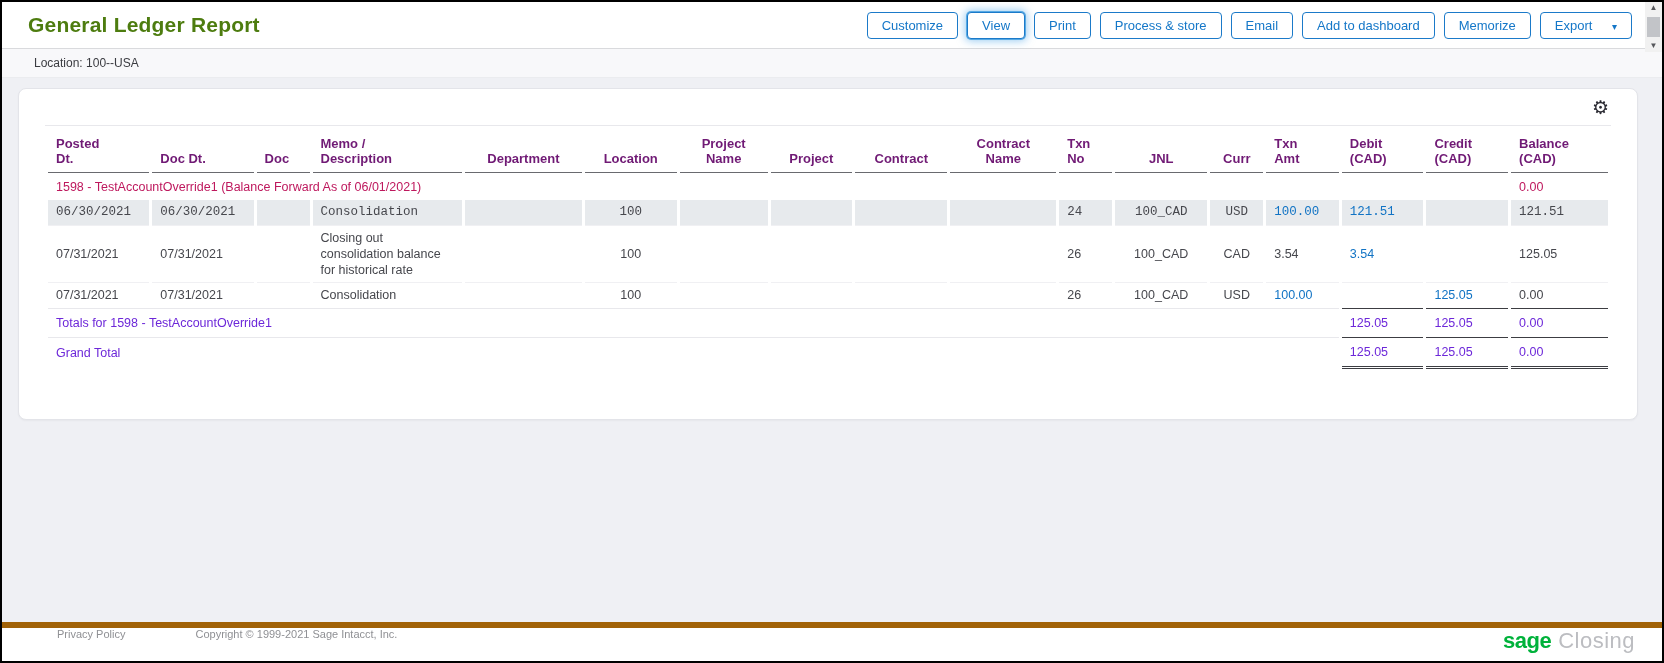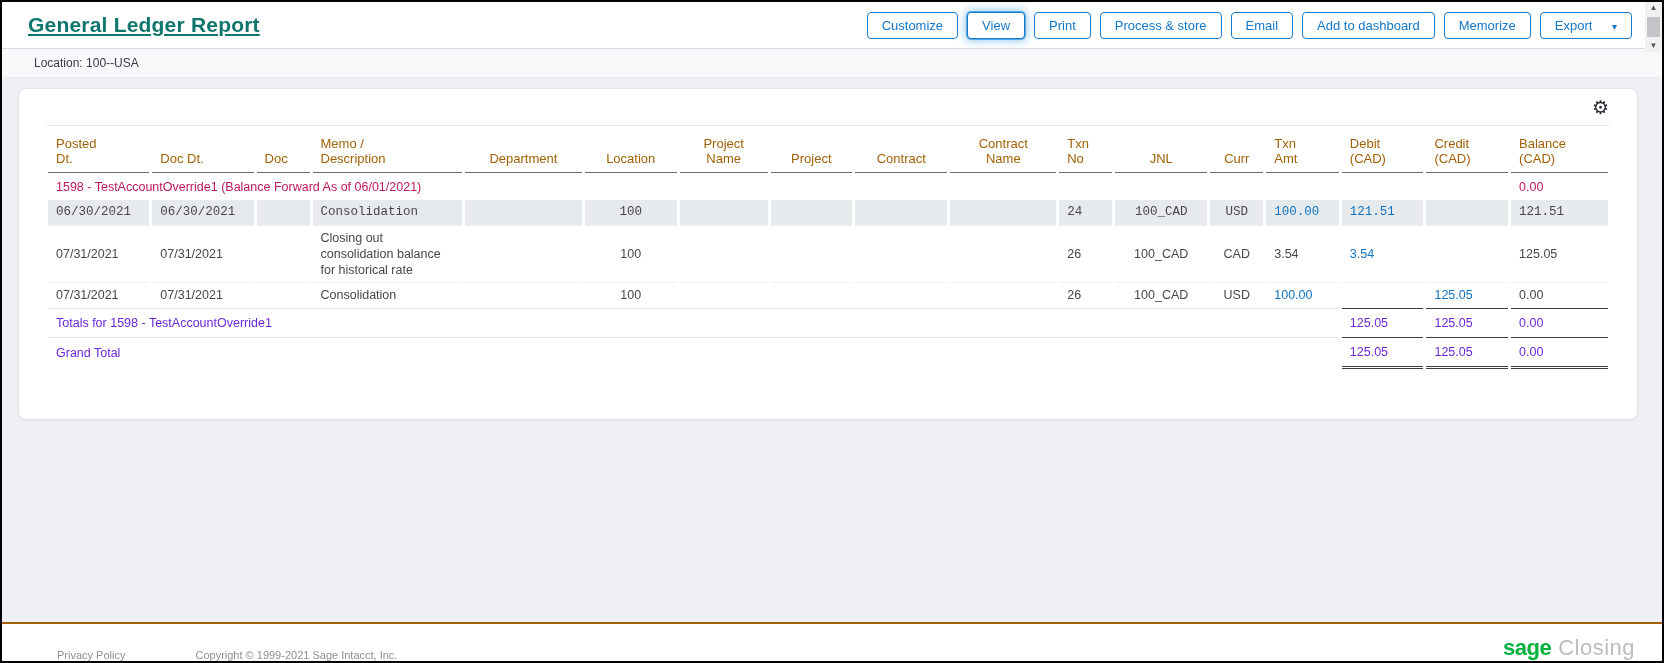--- a/index.html
+++ b/index.html
@@ -5,21 +5,21 @@
   * { box-sizing: border-box; margin: 0; padding: 0; }
   html,body { background:#fff; }
   body { font-family: "Liberation Sans", "DejaVu Sans", sans-serif; }
 
   .screen { position:relative; width:1664px; height:663px; border:2px solid #000;
             display:flex; flex-direction:column; background:#fff; overflow:hidden; }
 
   
   .topbar { flex:0 0 47px; background:#fff; border-bottom:1px solid #d9dadd;
             display:flex; align-items:center; padding:0 30px 0 26px; }
-  .page-title { font-size:21px; font-weight:600; color:#0f766e; letter-spacing:.2px;text-decoration:underline; }
+  .page-title { font-size:21px; font-weight:600; color:#4d7c0f; letter-spacing:.2px; }
   .actions { margin-left:auto; display:flex; align-items:flex-start; }
   .btn { font-family:inherit; font-size:13px; color:#1477c8; background:#fff;
          border:1.5px solid #1b7ac9; border-radius:4px; padding:5px 14px; margin-left:9px;
          cursor:pointer; white-space:nowrap; }
   .btn.glow { box-shadow:0 0 0 1px #57a9e4, 0 0 8px 2px rgba(70,160,230,.55); }
   .btn .caret { font-size:10px; margin-left:16px; }
 
   
   .scrollbar { position:absolute; top:0; right:0; width:17px; height:50px; background:#f1f1f1;
                display:flex; flex-direction:column; align-items:center; justify-content:space-between;
@@ -37,35 +37,35 @@
   .card { background:#fff; border:1px solid #e3e4e9; border-radius:8px;
           margin:10px 24px 0 16px; padding:0 26px 50px 26px;
           box-shadow:0 1px 2px rgba(0,0,0,.04); }
   .card-toolbar { display:flex; justify-content:flex-end; align-items:center;
                   padding:9px 2px 8px 0; border-bottom:1px solid #e8e8ec; }
   .gear { font-size:19px; color:#2a2a32; line-height:19px; cursor:pointer; }
 
   
   table { width:100%; table-layout:fixed; border-collapse:separate; border-spacing:3px 0;
           font-size:12.5px; color:#46474d; margin-top:2px; }
-  th { font-weight:400; font-size:13px; color:#a16207; white-space:pre-line;
+  th { font-weight:700; font-size:13px; color:#701a75; white-space:pre-line;
        vertical-align:bottom; padding:8px 8px 6px 8px; border-bottom:1px solid #696a6f; }
   td { padding:4px 8px; line-height:1.3; vertical-align:middle; }
   .al { text-align:left; } .ac { text-align:center; } .ar { text-align:left; }
   tr.group-row td { padding:6px 8px 5px 8px; color:#be185d; }
   tr.hl td { background:#e7eaed;font-family:Liberation Mono, monospace; }
   td.link { color:#1173c4; cursor:pointer; }
   tr.sep td { border-top:1px solid #f0f0f3; }
   tr.totals td, tr.grand td { border-top:1px solid #e8e8ec; padding:6px 8px; color:#6d28d9; }
   tr.totals td.amt { border-top:1px solid #3c3d42; }
   tr.grand td.amt { border-top:1px solid #3c3d42; border-bottom:3px double #3c3d42; }
 
   
-  .footer { flex:0 0 39px; background:#fff; border-top:2px solid #a16207;
-            display:flex; align-items:flex-end; padding:0 27px 0 55px; }
+  .footer { flex:0 0 39px; background:#fff; border-top:6px solid #a16207;
+            display:flex; align-items:flex-start; padding:0 27px 0 55px; }
   .footer a { font-size:11px; color:#8f9094; text-decoration:none; cursor:pointer; }
   .footer .copy { font-size:11px; color:#8f9094; margin-left:70px; }
   .logo { margin-left:auto; display:flex; align-items:baseline; }
   .logo .sage { font-size:22px; font-weight:700; color:#00b23b; letter-spacing:-.5px; }
   .logo .intacct { font-size:22px; font-weight:400; color:#bcbdc1; margin-left:7px; letter-spacing:.5px; }
 </style>
 </head>
 <body>
 
 <div class="screen">

